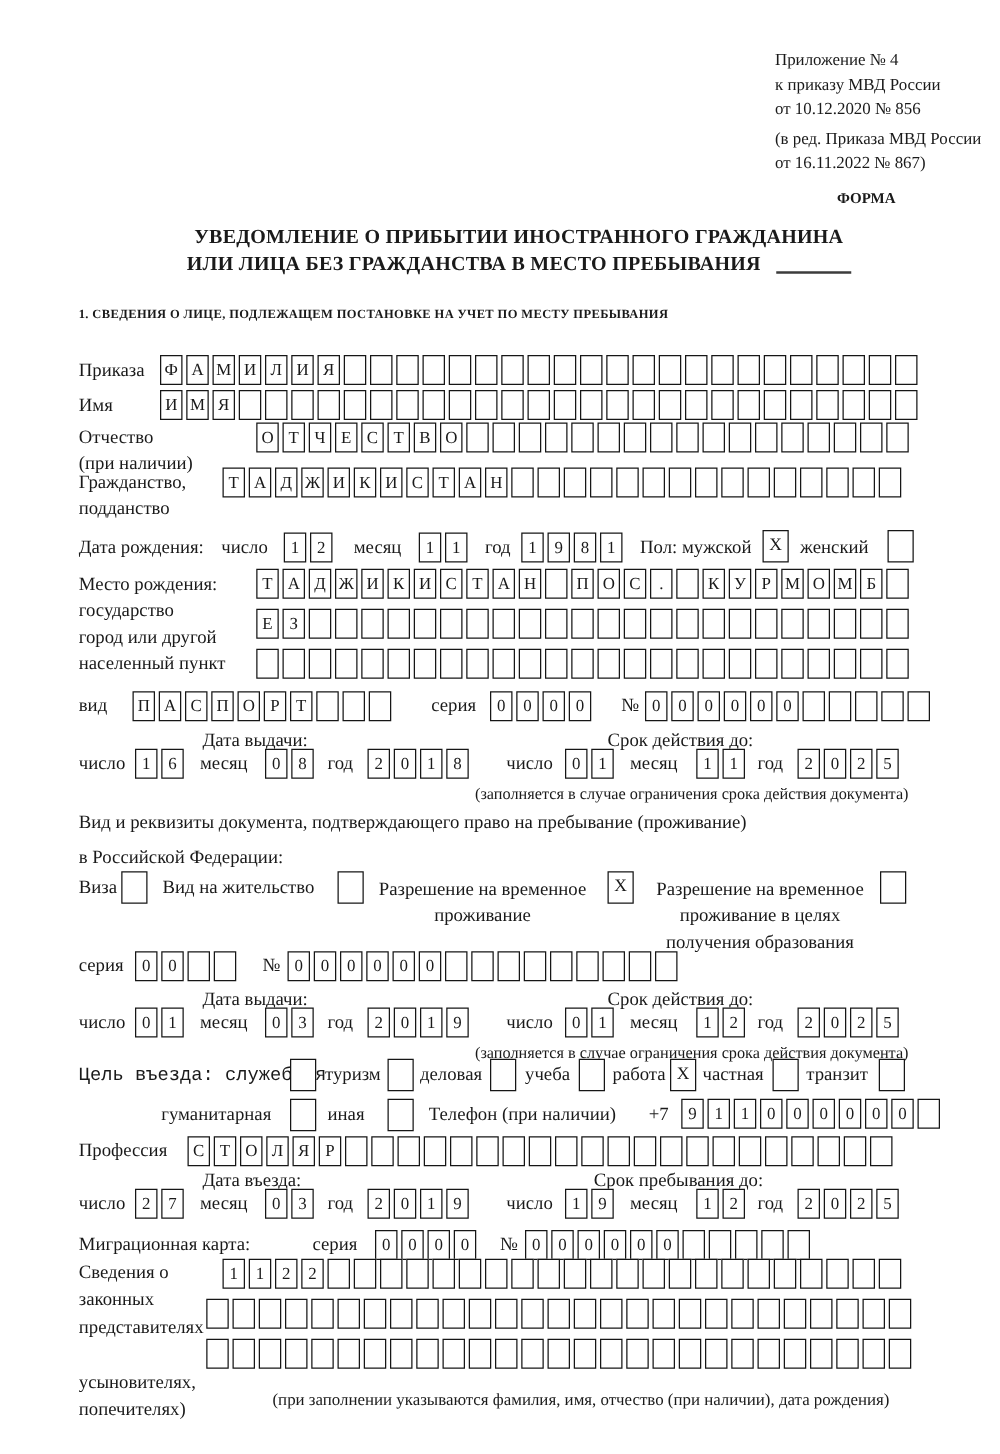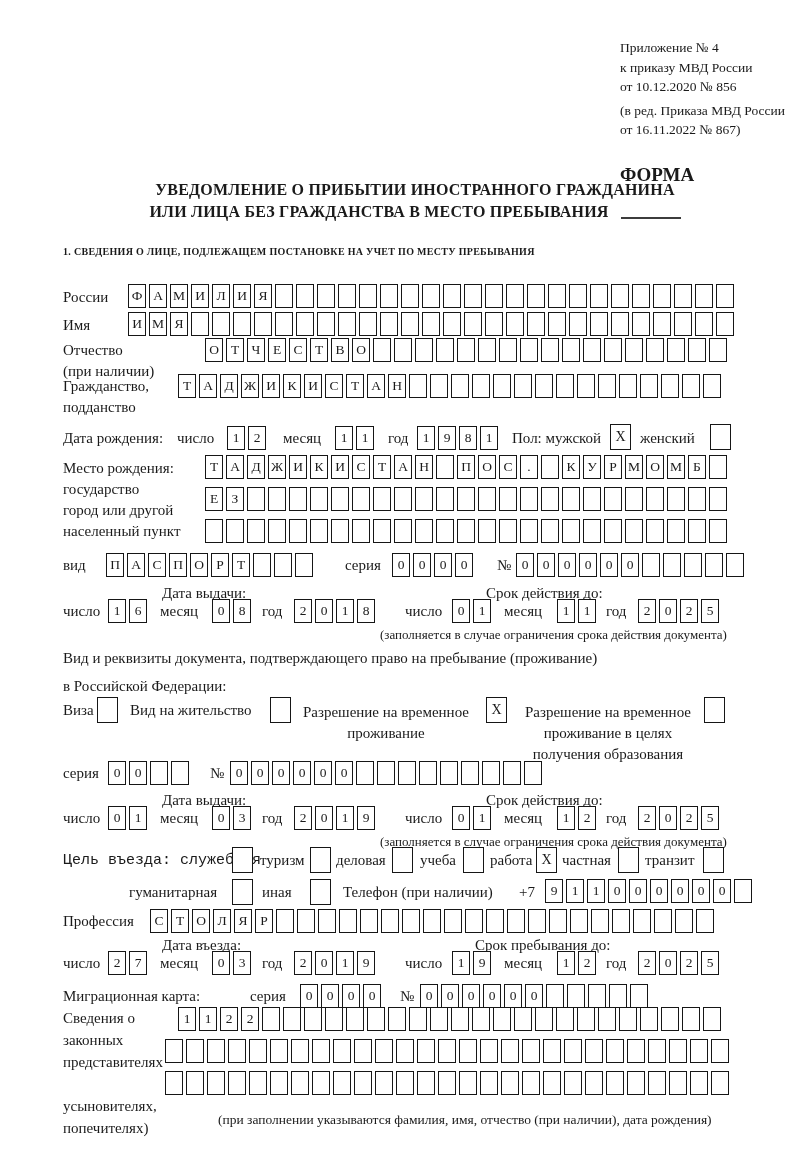--- a/index.html
+++ b/index.html
@@ -30,31 +30,31 @@
 
 <div class="page">
 
   <div class="abs appendix" style="left:620px;top:38px;">
     <div>Приложение № 4</div>
     <div>к приказу МВД России</div>
     <div>от 10.12.2020 № 856</div>
     <div class="gap">(в ред. Приказа МВД России</div>
     <div>от 16.11.2022 № 867)</div>
   </div>
-  <div class="abs bold" style="left:620px;top:164px;width:146px;text-align:left;font-size:19px;">ФОРМА</div>
+  <div class="abs bold" style="left:620px;top:151px;width:146px;text-align:center;font-size:12px;">ФОРМА</div>
 
   <div class="abs title" style="left:15px;top:181px;width:800px;">УВЕДОМЛЕНИЕ О ПРИБЫТИИ ИНОСТРАННОГО ГРАЖДАНИНА</div>
   <div class="abs titlerow" style="left:15px;top:203px;width:800px;">
     <span>ИЛИ ЛИЦА БЕЗ ГРАЖДАНСТВА В МЕСТО ПРЕБЫВАНИЯ</span>
     <span class="blank"></span>
   </div>
 
   <div class="abs sect" style="left:63px;top:246px;">1. СВЕДЕНИЯ О ЛИЦЕ, ПОДЛЕЖАЩЕМ ПОСТАНОВКЕ НА УЧЕТ ПО МЕСТУ ПРЕБЫВАНИЯ</div>
 
-  <span class="abs lab" style="left:63px;top:289px;">России</span>
+  <span class="abs lab" style="left:63px;top:289px;">Приказа</span>
   <span class="abs cells" style="left:128px;top:284px;">
       <span class="c">Ф</span>
       <span class="c">А</span>
       <span class="c">М</span>
       <span class="c">И</span>
       <span class="c">Л</span>
       <span class="c">И</span>
       <span class="c">Я</span>
       <span class="c"></span>
       <span class="c"></span>

